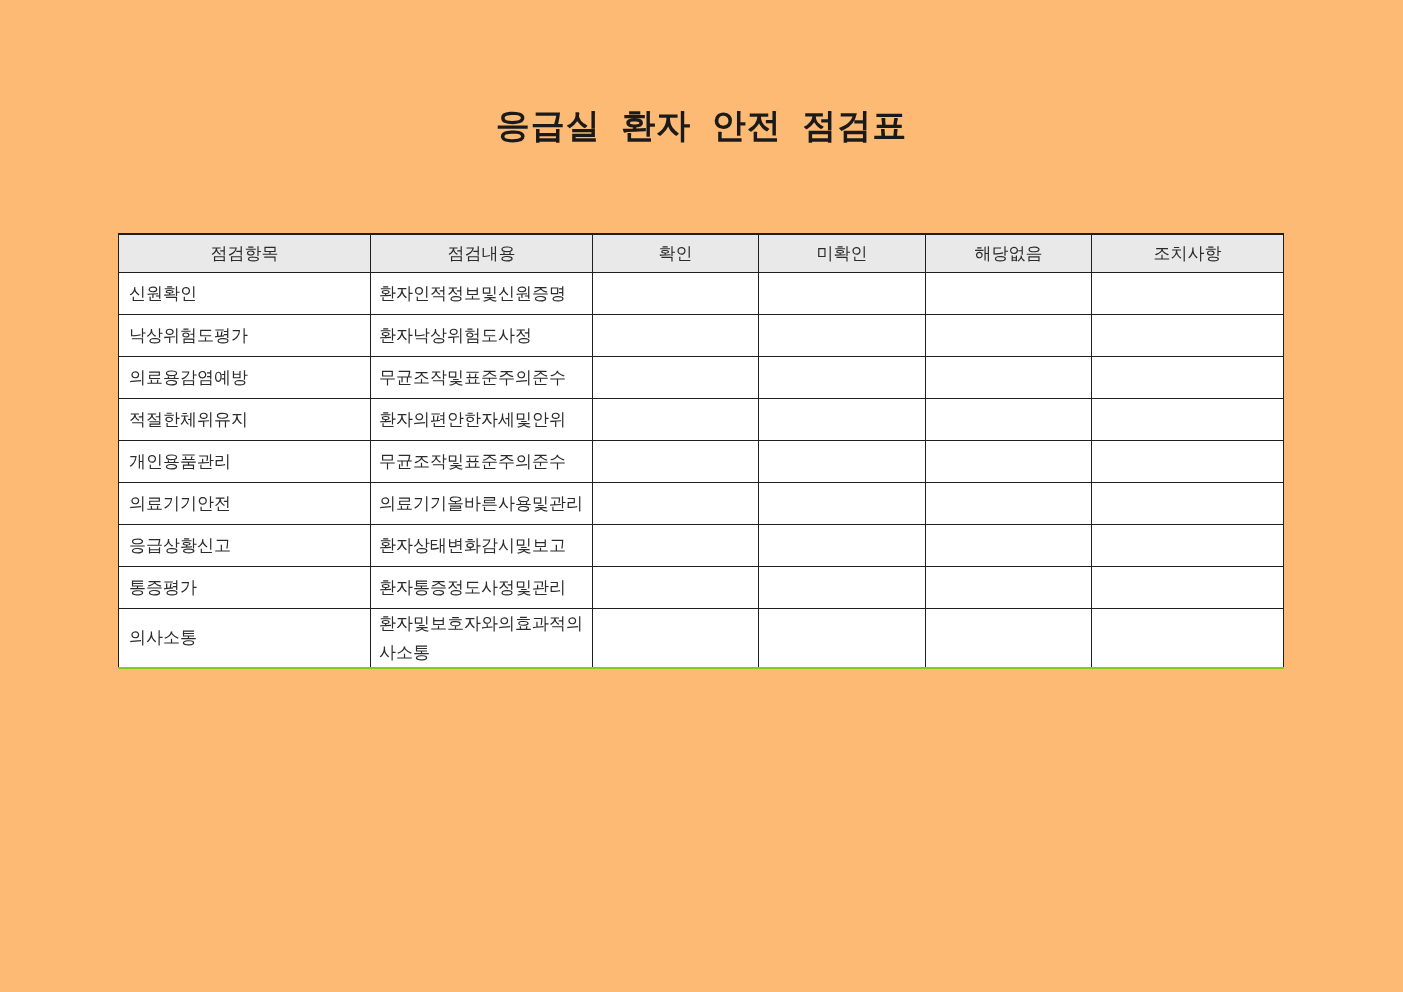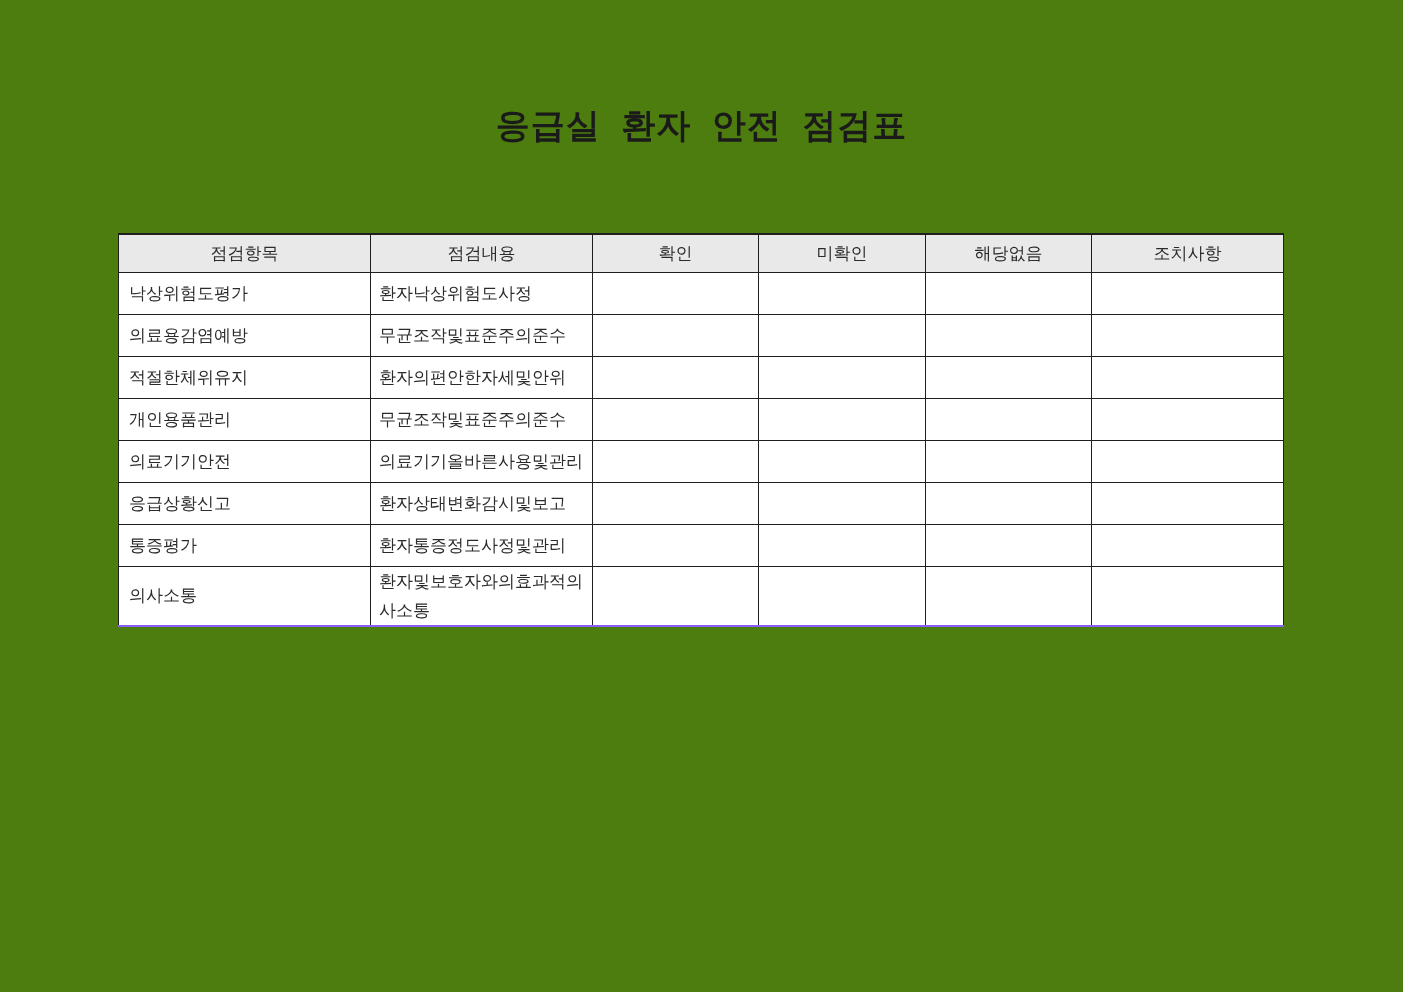--- a/index.html
+++ b/index.html
@@ -6,21 +6,21 @@
   html, body {
     margin: 0;
     padding: 0;
     background: #ffffff;
     font-family: "Liberation Sans", "DejaVu Sans", sans-serif;
   }
   .page {
     position: relative;
     width: 1403px;
     height: 992px;
-    background: #4d7c0f;
+    background: #fdba74;
     overflow: hidden;
   }
   .doc-title {
     position: absolute;
     top: 103px;
     left: 0;
     width: 100%;
     margin: 0;
     text-align: center;
     font-size: 34px;
@@ -30,21 +30,21 @@
     word-spacing: 10px;
   }
   table.checklist {
     position: absolute;
     left: 118px;
     top: 233px;
     width: 1165px;
     border-collapse: collapse;
     table-layout: fixed;
     border-top: 2px solid #1f1f1f;
-    border-bottom: 2px solid #8b5cf6;
+    border-bottom: 2px solid #84cc16;
   }
   table.checklist th,
   table.checklist td {
     border: 1px solid #1f1f1f;
     font-size: 17px;
     color: #2b2b2b;
     vertical-align: middle;
     overflow: hidden;
   }
   table.checklist th {
@@ -91,20 +91,28 @@
       <tr>
         <th>점검항목</th>
         <th>점검내용</th>
         <th>확인</th>
         <th>미확인</th>
         <th>해당없음</th>
         <th>조치사항</th>
       </tr>
     </thead>
     <tbody>
+      <tr>
+        <td class="cell-item">신원확인</td>
+        <td class="cell-content">환자인적정보및신원증명</td>
+        <td class="cell-empty"></td>
+        <td class="cell-empty"></td>
+        <td class="cell-empty"></td>
+        <td class="cell-empty"></td>
+      </tr>
       <tr>
         <td class="cell-item">낙상위험도평가</td>
         <td class="cell-content">환자낙상위험도사정</td>
         <td class="cell-empty"></td>
         <td class="cell-empty"></td>
         <td class="cell-empty"></td>
         <td class="cell-empty"></td>
       </tr>
       <tr>
         <td class="cell-item">의료용감염예방</td>

